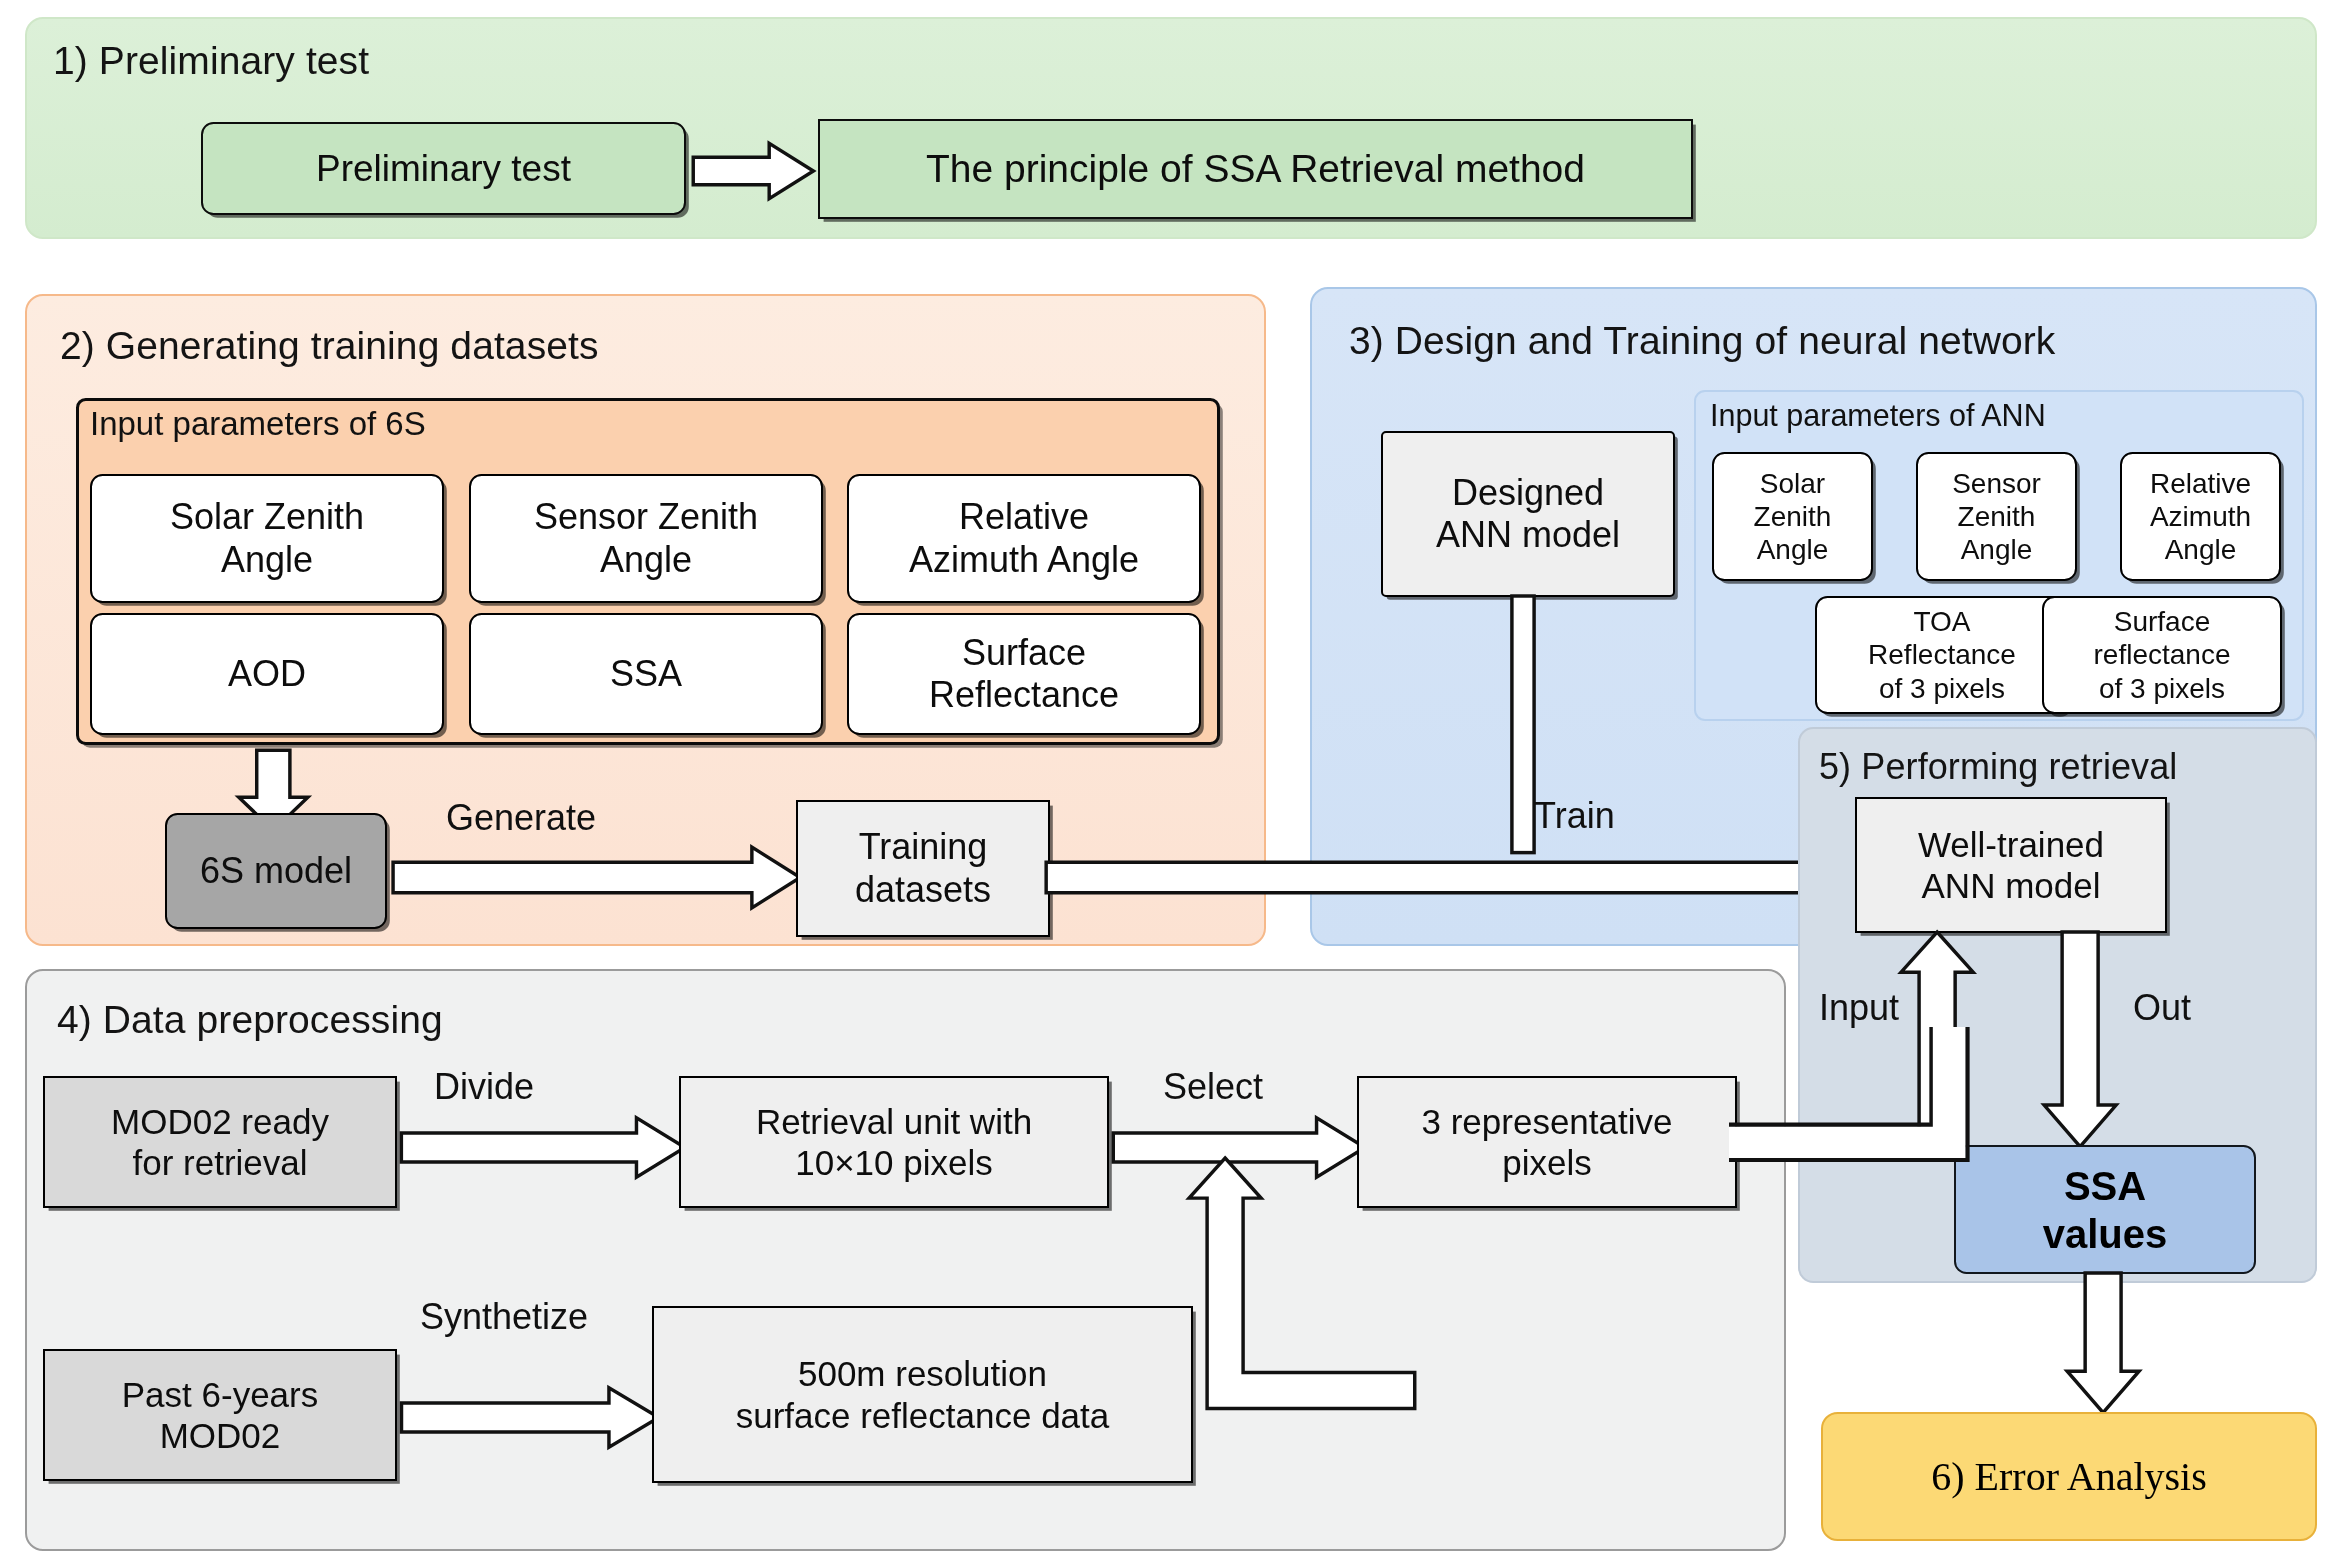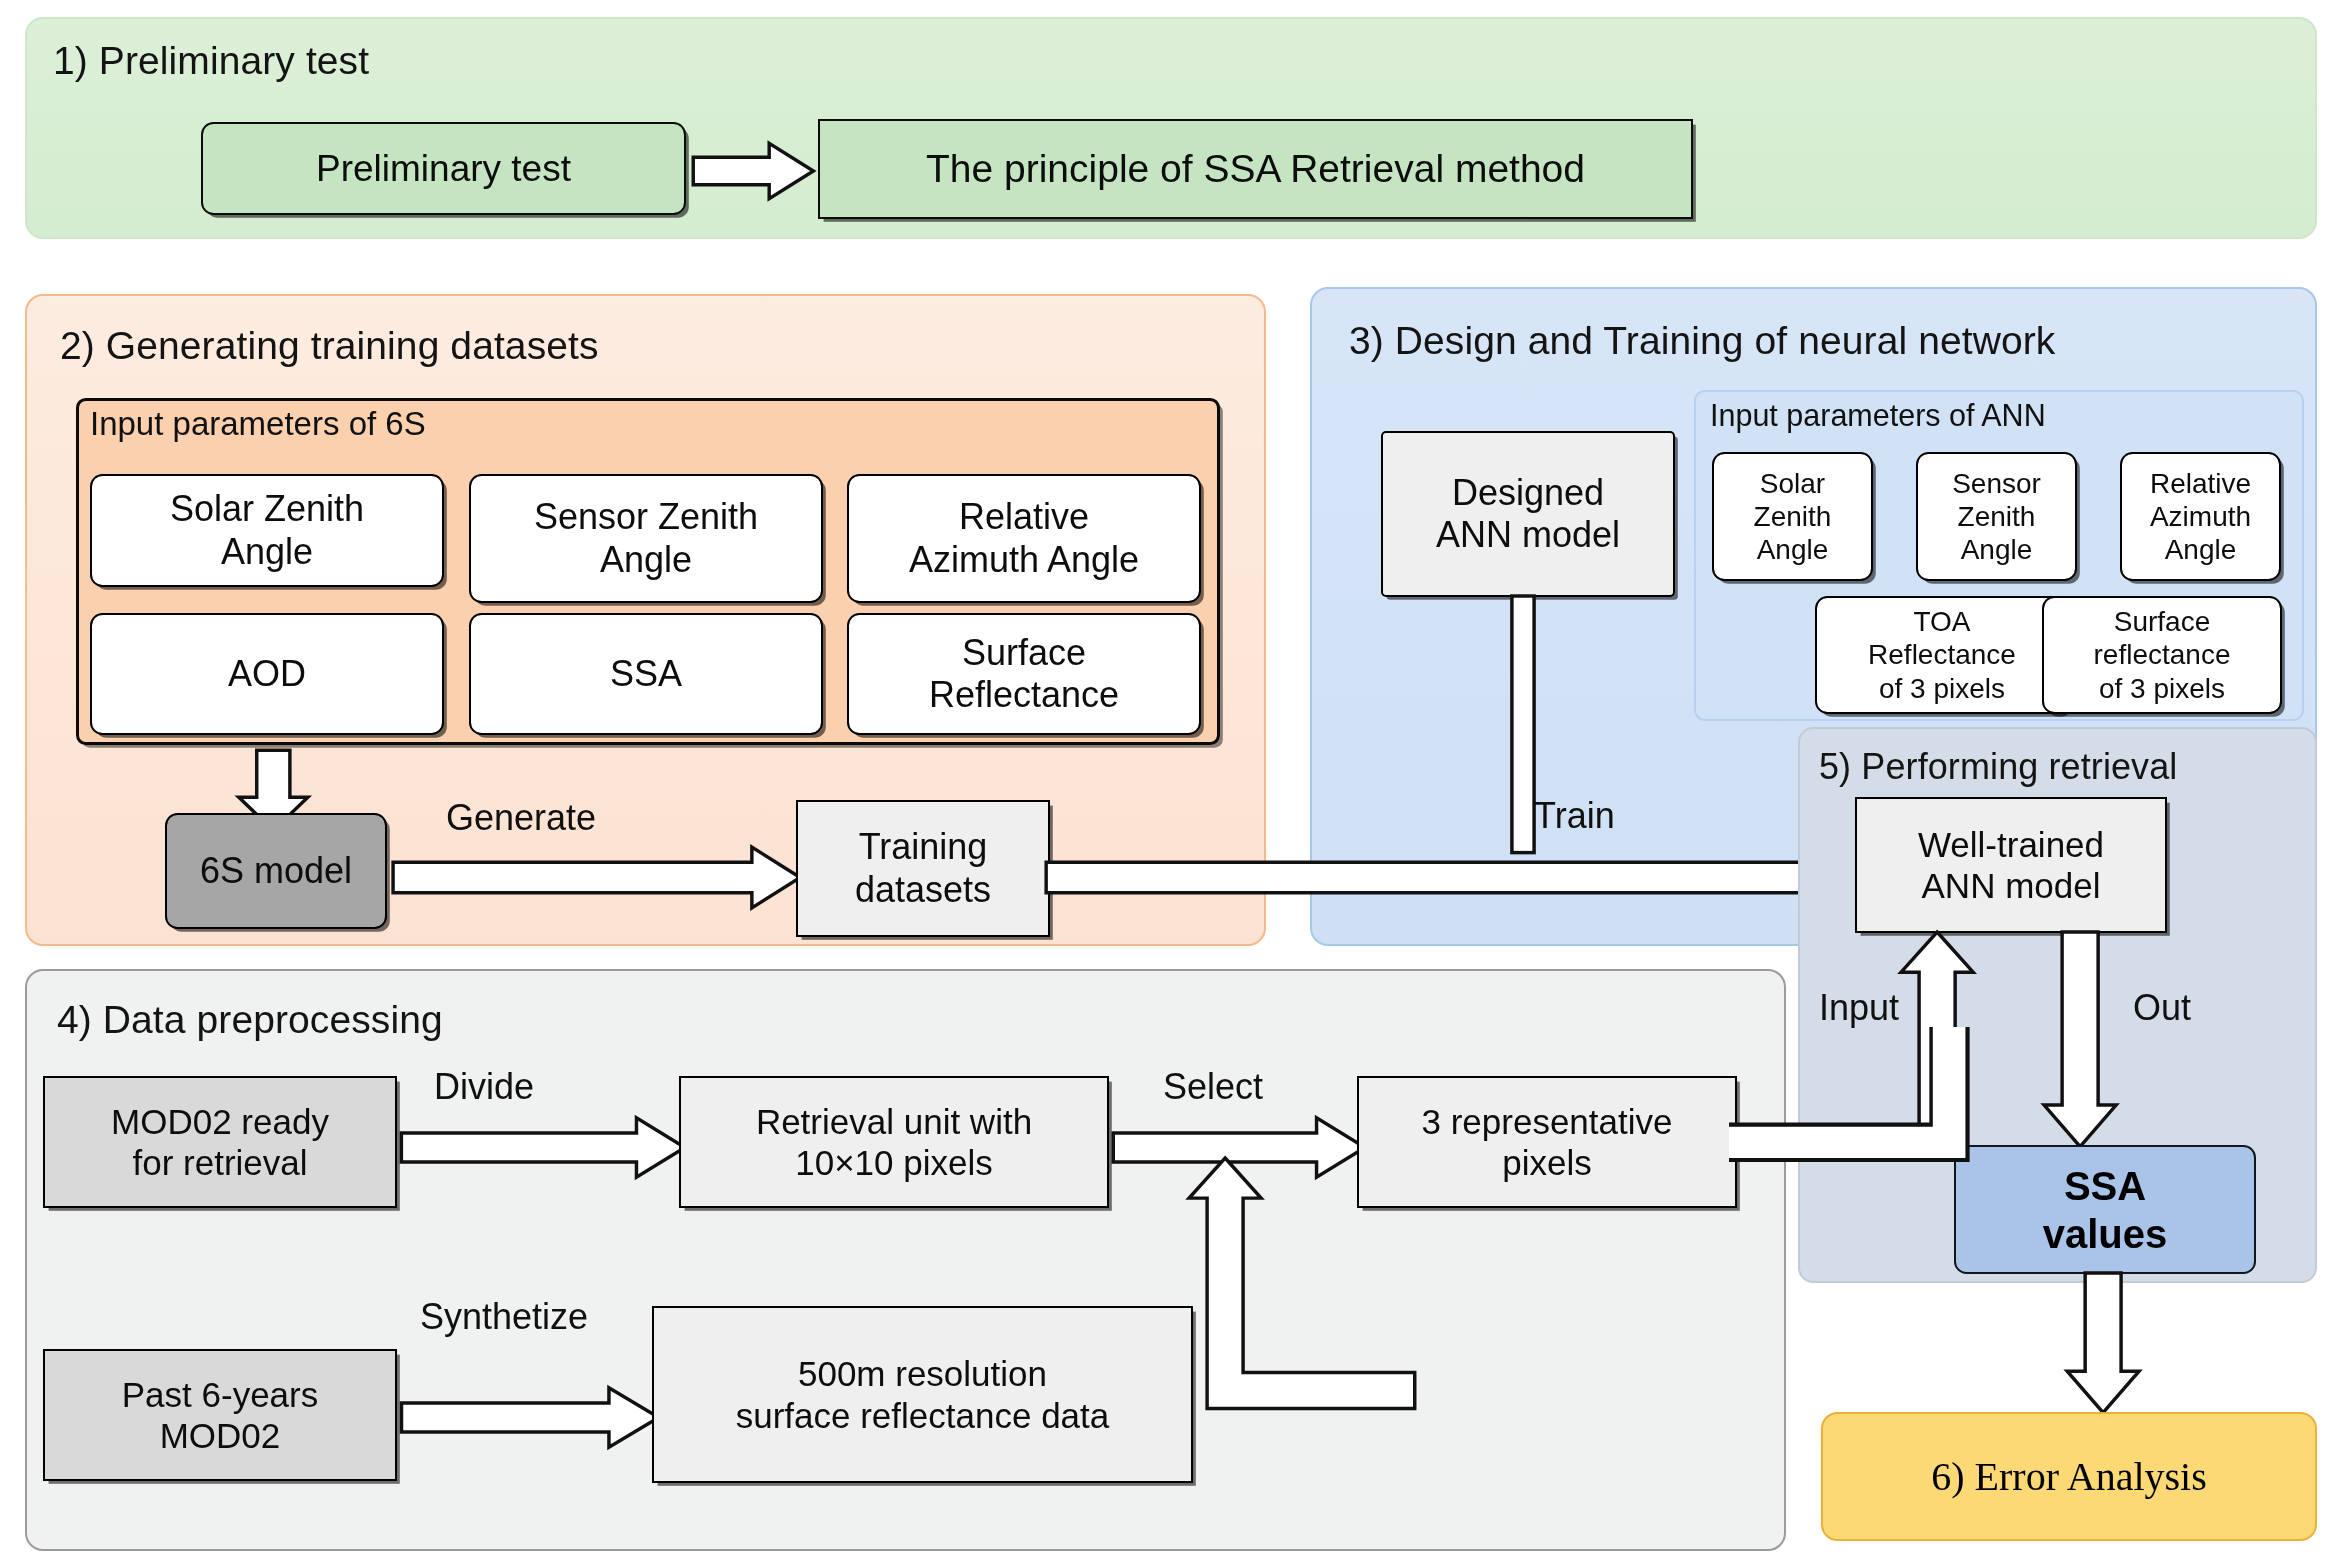--- a/index.html
+++ b/index.html
@@ -151,21 +151,21 @@
   <div class="node greenbox" style="left:818px; top:119px; width:875px; height:100px; font-size:39px; border-radius:0;">
     <span>The principle of SSA Retrieval method</span>
   </div>
 
   <div class="panel" id="sec2"></div>
   <div class="panel-title" style="left:60px; top:324px;">2) Generating training datasets</div>
 
   <div class="group6s"></div>
   <div class="group6s-title">Input parameters of 6S</div>
 
-  <div class="node round white" style="left:90px; top:474px; width:354px; height:113px; font-size:36px; white-space:pre-line;">
+  <div class="node round white" style="left:90px; top:474px; width:354px; height:129px; font-size:36px; white-space:pre-line;">
     <span>Solar Zenith
 Angle</span>
   </div>
   <div class="node round white" style="left:469px; top:474px; width:354px; height:129px; font-size:36px; white-space:pre-line;">
     <span>Sensor Zenith
 Angle</span>
   </div>
   <div class="node round white" style="left:847px; top:474px; width:354px; height:129px; font-size:36px; white-space:pre-line;">
     <span>Relative
 Azimuth Angle</span>

